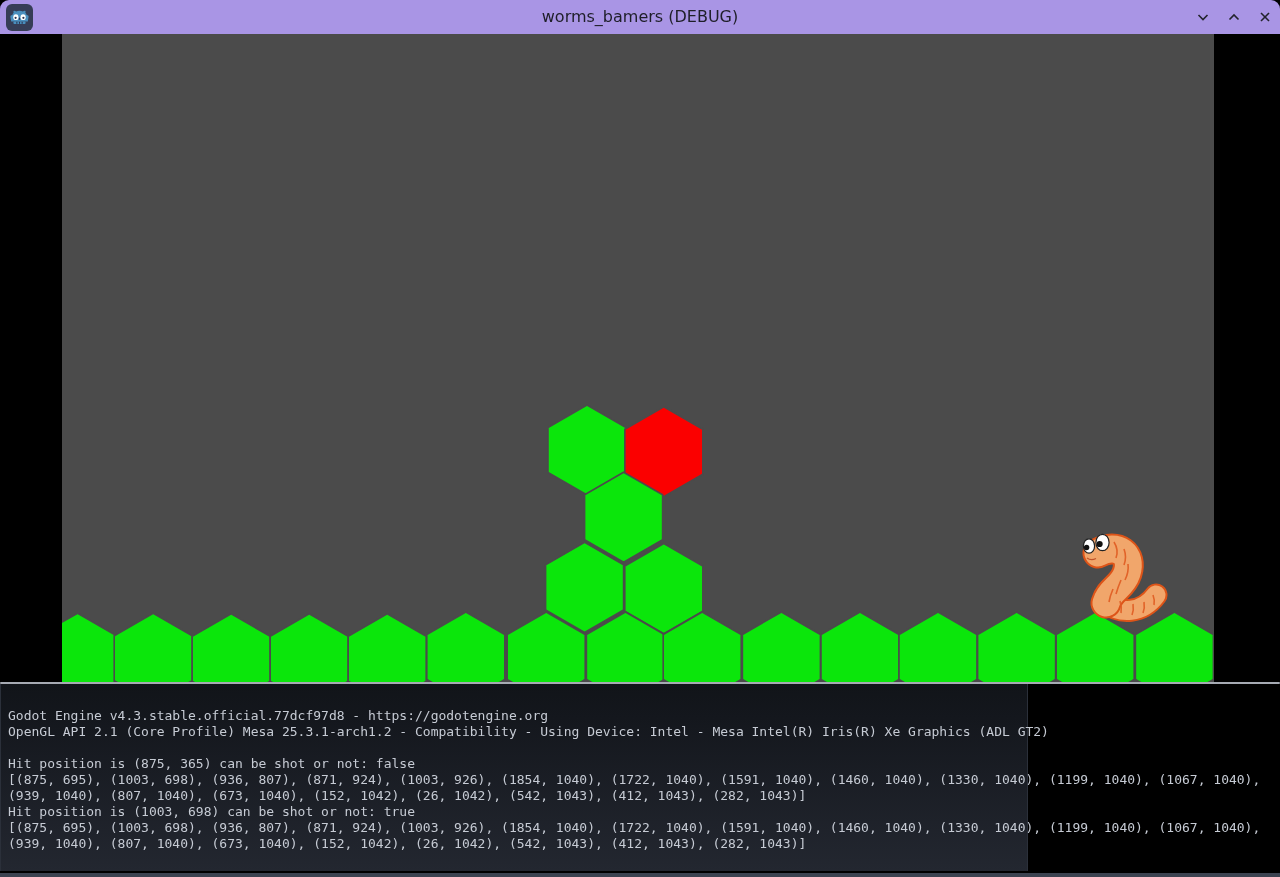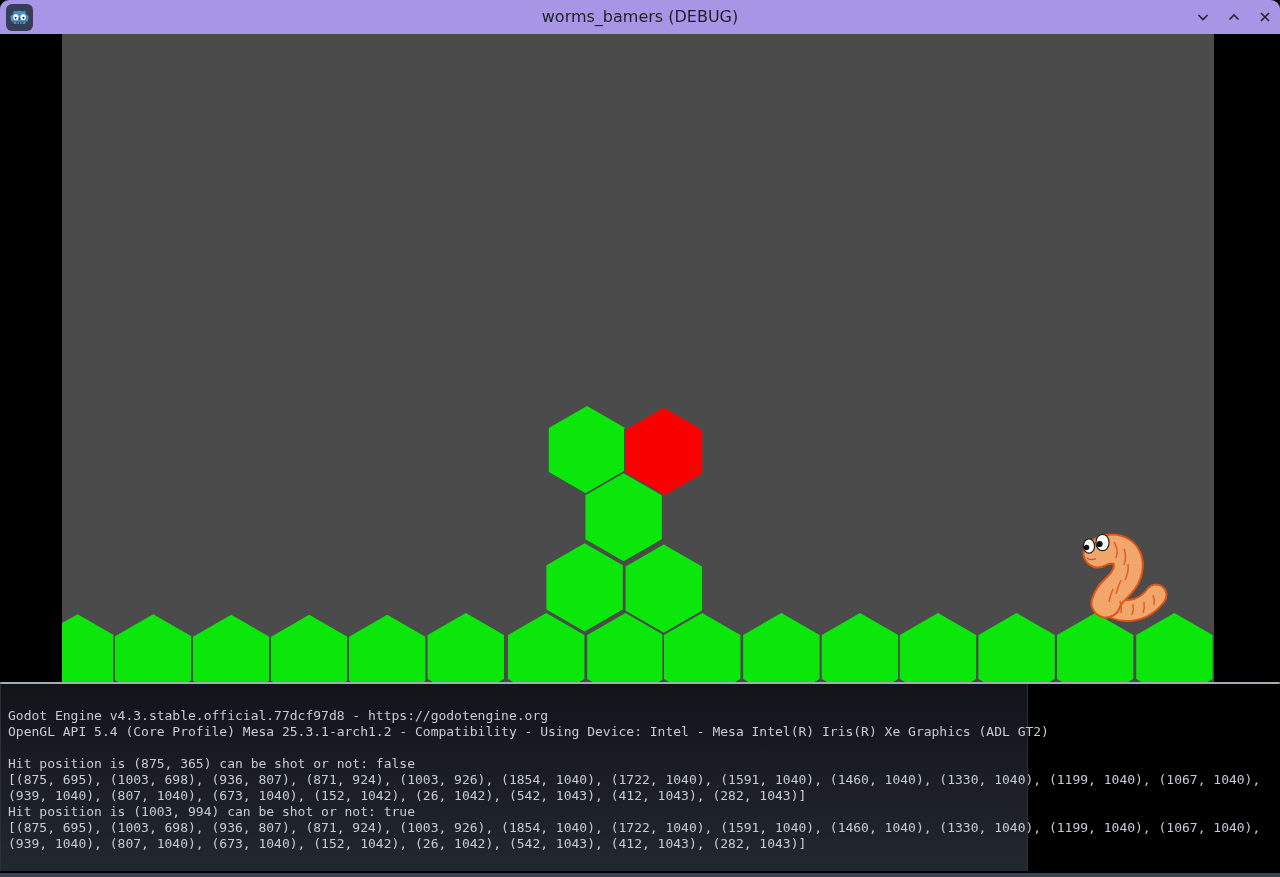--- a/index.html
+++ b/index.html
@@ -124,23 +124,23 @@
       <circle cx="23.6" cy="13" r="3.1" fill="#111111"></circle>
       <path d="M 11 27 Q 15 30 20 27.5" fill="none" stroke="#c0542a" stroke-width="1.2"></path>
     </svg>
   </div>
 </div>
 
 <div class="console">
   <div class="console-topline"></div>
   <div class="console-body">
     <div class="console-line">Godot Engine v4.3.stable.official.77dcf97d8 - https://godotengine.org</div>
-    <div class="console-line">OpenGL API 5.4 (Core Profile) Mesa 25.3.1-arch1.2 - Compatibility - Using Device: Intel - Mesa Intel(R) Iris(R) Xe Graphics (ADL GT2)</div>
+    <div class="console-line">OpenGL API 2.1 (Core Profile) Mesa 25.3.1-arch1.2 - Compatibility - Using Device: Intel - Mesa Intel(R) Iris(R) Xe Graphics (ADL GT2)</div>
     <div class="console-line"></div>
     <div class="console-line">Hit position is (875, 365) can be shot or not: false</div>
     <div class="console-line">[(875, 695), (1003, 698), (936, 807), (871, 924), (1003, 926), (1854, 1040), (1722, 1040), (1591, 1040), (1460, 1040), (1330, 1040), (1199, 1040), (1067, 1040),</div>
     <div class="console-line">(939, 1040), (807, 1040), (673, 1040), (152, 1042), (26, 1042), (542, 1043), (412, 1043), (282, 1043)]</div>
-    <div class="console-line">Hit position is (1003, 994) can be shot or not: true</div>
+    <div class="console-line">Hit position is (1003, 698) can be shot or not: true</div>
     <div class="console-line">[(875, 695), (1003, 698), (936, 807), (871, 924), (1003, 926), (1854, 1040), (1722, 1040), (1591, 1040), (1460, 1040), (1330, 1040), (1199, 1040), (1067, 1040),</div>
     <div class="console-line">(939, 1040), (807, 1040), (673, 1040), (152, 1042), (26, 1042), (542, 1043), (412, 1043), (282, 1043)]</div>
   </div>
   <div class="console-bottomstrip"></div>
 </div>
 
 </body></html>

